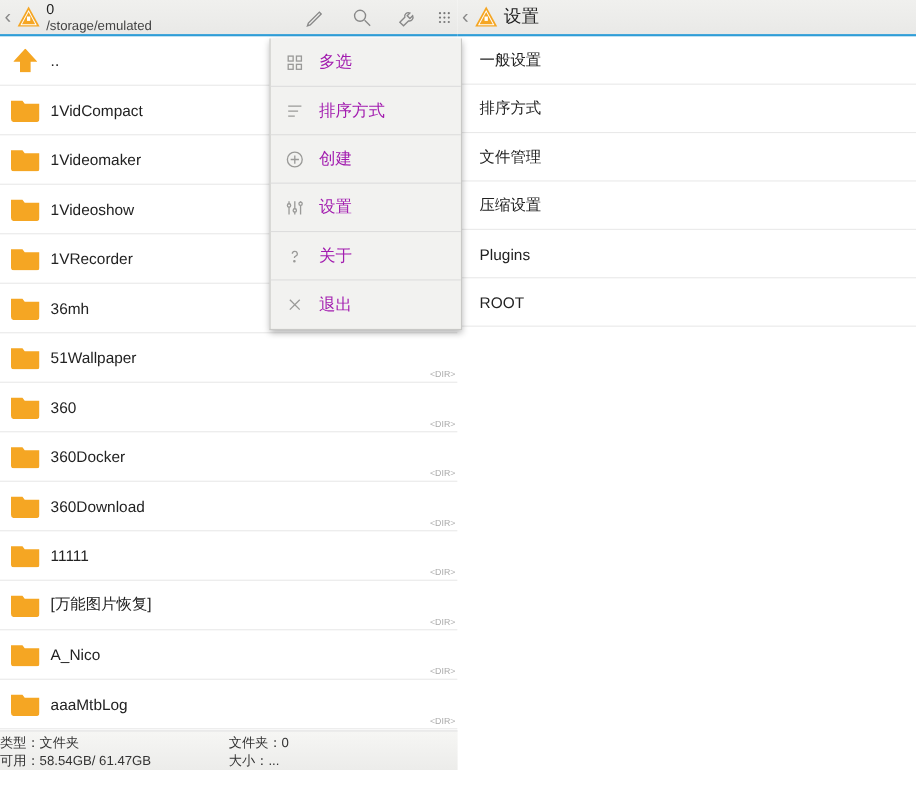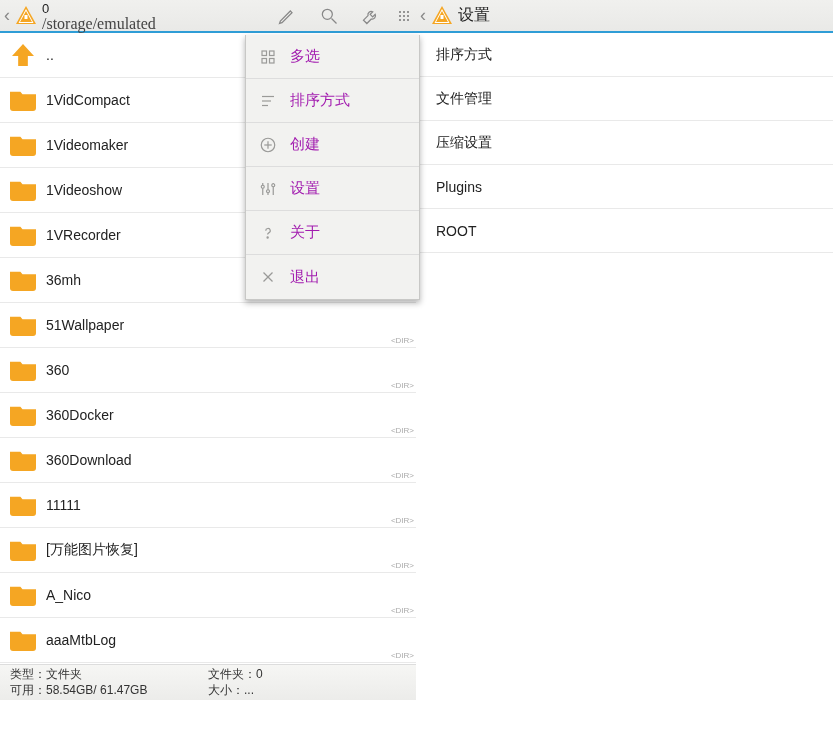--- a/index.html
+++ b/index.html
@@ -16,21 +16,21 @@
 }
 .back-chevron { width: 14px; display: flex; align-items: center; justify-content: center; color: #888; font-size: 18px; cursor: pointer; }
 .app-icon {
   width: 24px; height: 24px; border-radius: 4px; margin: 0 4px 0 0;
   display: flex; align-items: center; justify-content: center;
   position: relative; flex-shrink: 0;
 }
 .app-icon svg { width: 24px; height: 24px; }
 .header-title-block { display: flex; flex-direction: column; line-height: 15px; }
 .header-title0 { font-size: 13px; }
-.header-path { font-size: 16px; color: #444; font-family: Liberation Serif, serif; }
+.header-path { font-size: 12px; color: #444; }
 .header-spacer { flex: 1; }
 .header-actions { display: flex; align-items: center; gap: 0; }
 .header-action { width: 42px; height: 33px; display: flex; align-items: center; justify-content: center; color: #888; cursor: pointer; }
 .header-action svg { width: 20px; height: 20px; stroke: #888; fill: none; stroke-width: 1.5; }
 .menu-grip { width: 24px; display: flex; flex-direction: column; align-items: center; gap: 2px; padding: 0 4px; }
 .menu-grip span { width: 2px; height: 2px; background: #777; border-radius: 50%; box-shadow: 4px 0 #777, -4px 0 #777; }
 .header-title-row { display: flex; align-items: center; gap: 6px; font-size: 15px; }
 
 .list { background: #fff; }
 .row {
@@ -45,21 +45,21 @@
 }
 .folder-icon {
   background: #f5a623;
   clip-path: polygon(0 12%, 40% 12%, 48% 24%, 100% 24%, 100% 100%, 0 100%);
 }
 .up-icon { background: #f5a623; clip-path: polygon(50% 0, 100% 55%, 72% 55%, 72% 100%, 28% 100%, 28% 55%, 0 55%); height: 22px; width: 22px; margin: 0 2px; }
 
 .statusbar {
   position: absolute; left: 0; bottom: 0; width: 416px; height: 36px;
   background: linear-gradient(#f6f6f4,#ececea); border-top: 1px solid #ddd;
-  font-size: 12px; color: #333; padding: 2px 10px; display: flex; align-items: flex-end;
+  font-size: 12px; color: #333; padding: 2px 0; display: flex;
 }
 .statusbar .col { flex: 1; display: flex; flex-direction: column; justify-content: center; line-height: 16px; }
 
 
 .overflow-menu {
   position: absolute; left: 245px; top: 35px; width: 175px;
   background: #f2f2f0; border: 1px solid #c8c8c6; border-top: none;
   box-shadow: 0 3px 6px rgba(0,0,0,.3); z-index: 50;
 }
 .overflow-item {
@@ -279,20 +279,23 @@
           <polygon points="12,7 18,18 6,18" fill="#f5a623"></polygon>
           <rect x="10.5" y="11" width="3" height="4" fill="#fff"></rect>
         </svg>
     </div>
     <div class="header-title-row">
       <span style="font-size:16px;">设置</span>
     </div>
   </div>
   <div class="list settings-list" id="settings-list">
       <div class="row" style="padding-left: 20px;">
+        <span>一般设置</span>
+      </div>
+      <div class="row" style="padding-left: 20px;">
         <span>排序方式</span>
       </div>
       <div class="row" style="padding-left: 20px;">
         <span>文件管理</span>
       </div>
       <div class="row" style="padding-left: 20px; align-items: center;">
         <span>压缩设置</span>
       </div>
       <div class="row" style="padding-left: 20px;">
         <span>Plugins</span>

